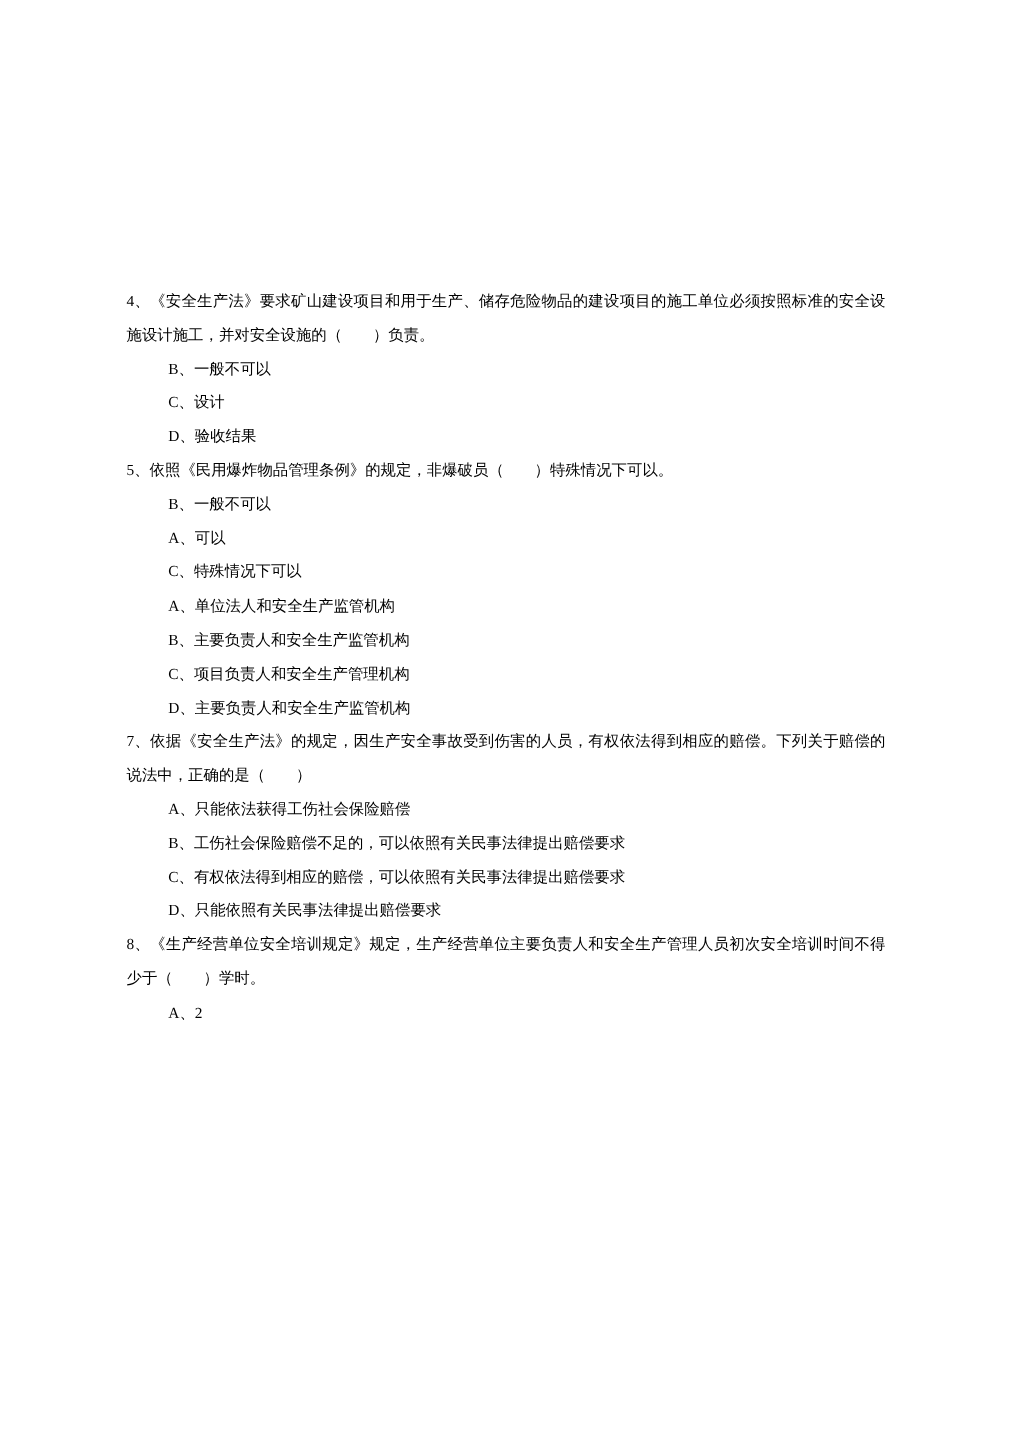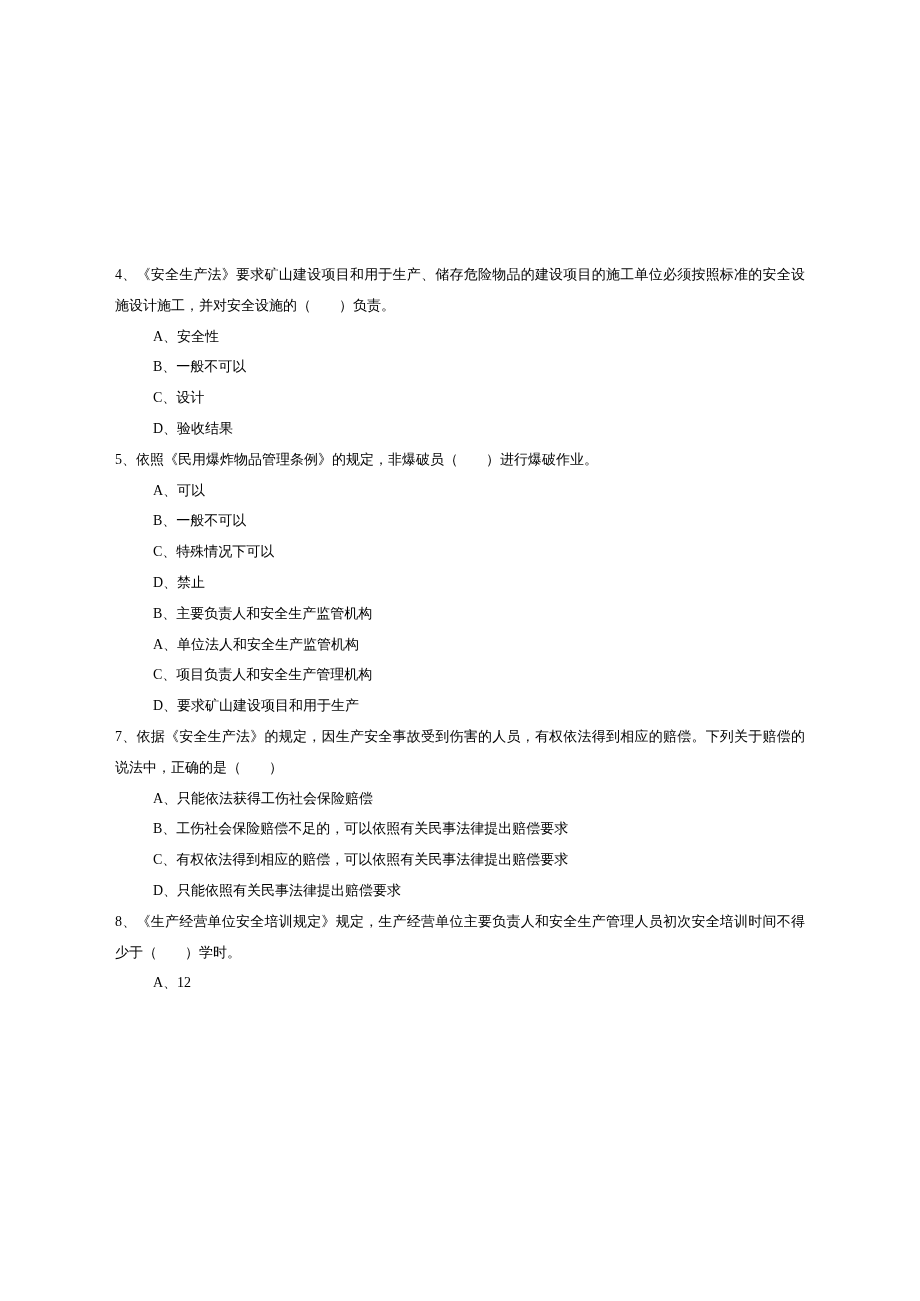--- a/index.html
+++ b/index.html
@@ -31,51 +31,49 @@
       display: inline-block;
     }
   </style>
 </head>
 <body>
 
 <div class="question-block">
   <div class="question-stem">
     <span>4、</span><span>《安全生产法》要求矿山建设项目和用于生产、储存危险物品的建设项目的施工单位必须按照标准的安全设施设计施工，并对安全设施的（</span><span class="blank">　　</span><span>）负责。</span>
   </div>
-  <div class="option">A、安全性</div>
   <div class="option">B、一般不可以</div>
   <div class="option">C、设计</div>
   <div class="option">D、验收结果</div>
 </div>
 
 <div class="question-block">
   <div class="question-stem">
-    <span>5、</span><span>依照《民用爆炸物品管理条例》的规定，非爆破员（</span><span class="blank">　　</span><span>）进行爆破作业。</span>
+    <span>5、</span><span>依照《民用爆炸物品管理条例》的规定，非爆破员（</span><span class="blank">　　</span><span>）特殊情况下可以。</span>
   </div>
+  <div class="option">B、一般不可以</div>
   <div class="option">A、可以</div>
-  <div class="option">B、一般不可以</div>
   <div class="option">C、特殊情况下可以</div>
-  <div class="option">D、禁止</div>
 </div>
 
 <div class="question-block">
+  <div class="option">A、单位法人和安全生产监管机构</div>
   <div class="option">B、主要负责人和安全生产监管机构</div>
-  <div class="option">A、单位法人和安全生产监管机构</div>
   <div class="option">C、项目负责人和安全生产管理机构</div>
-  <div class="option">D、要求矿山建设项目和用于生产</div>
+  <div class="option">D、主要负责人和安全生产监管机构</div>
 </div>
 
 <div class="question-block">
   <div class="question-stem">
     <span>7、</span><span>依据《安全生产法》的规定，因生产安全事故受到伤害的人员，有权依法得到相应的赔偿。下列关于赔偿的说法中，正确的是（</span><span class="blank">　　</span><span>）</span>
   </div>
   <div class="option">A、只能依法获得工伤社会保险赔偿</div>
   <div class="option">B、工伤社会保险赔偿不足的，可以依照有关民事法律提出赔偿要求</div>
   <div class="option">C、有权依法得到相应的赔偿，可以依照有关民事法律提出赔偿要求</div>
   <div class="option">D、只能依照有关民事法律提出赔偿要求</div>
 </div>
 
 <div class="question-block">
   <div class="question-stem">
     <span>8、</span><span>《生产经营单位安全培训规定》规定，生产经营单位主要负责人和安全生产管理人员初次安全培训时间不得少于（</span><span class="blank">　　</span><span>）学时。</span>
   </div>
-  <div class="option">A、12</div>
+  <div class="option">A、2</div>
 </div>
 
 </body></html>

